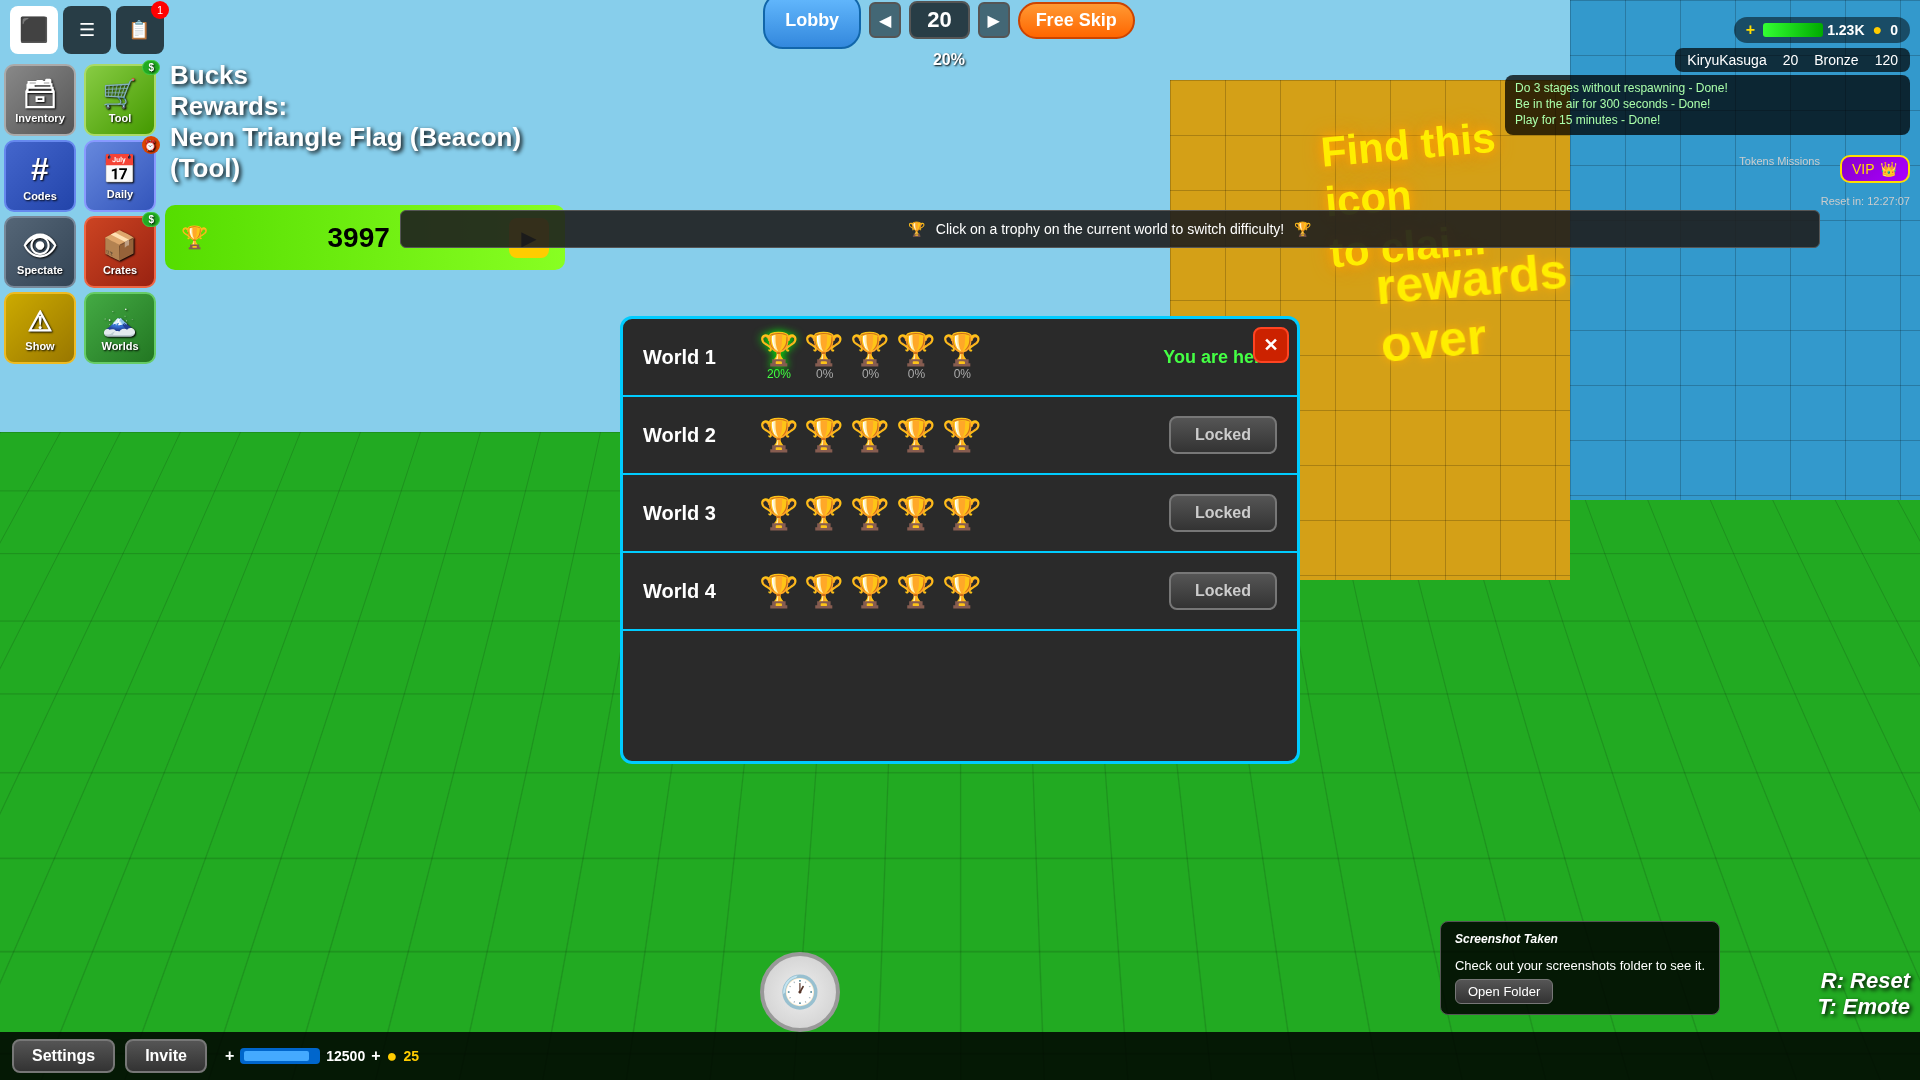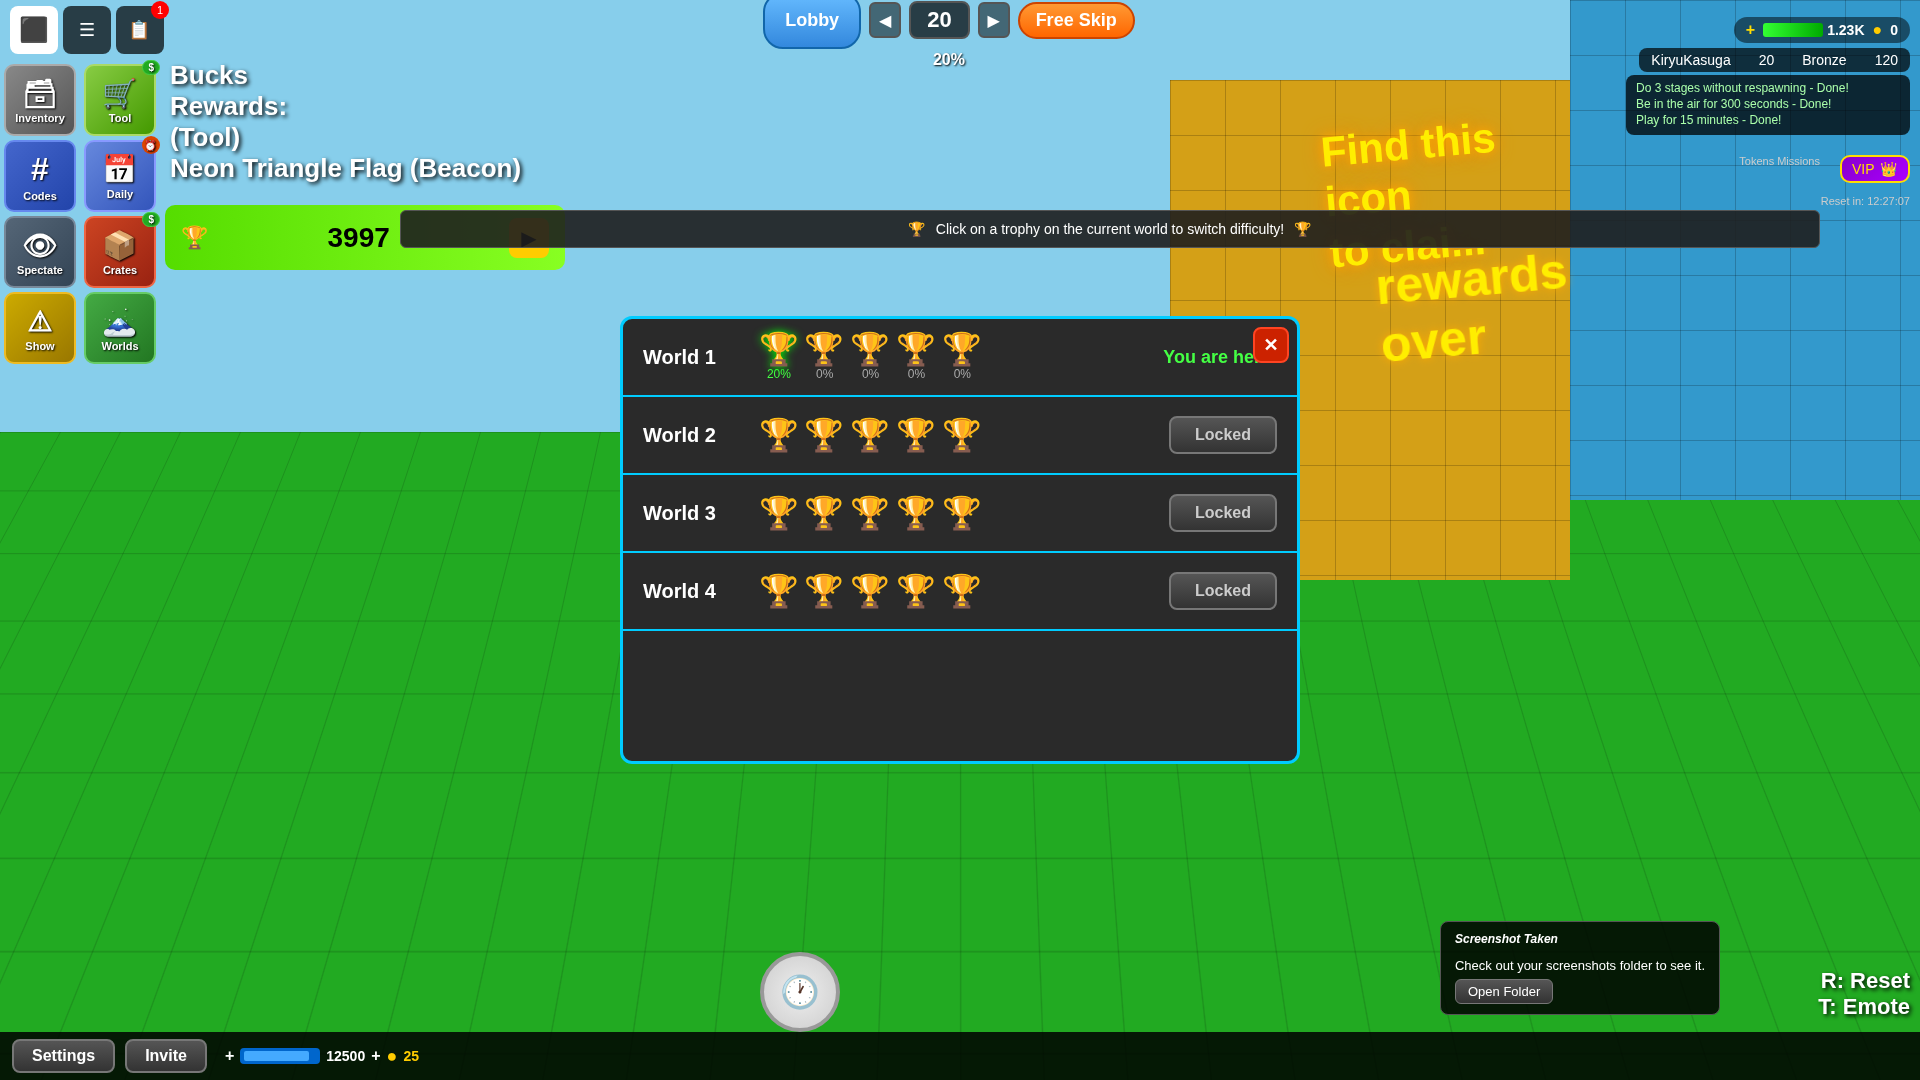--- a/index.html
+++ b/index.html
@@ -241,32 +241,32 @@
     
     .player-info-bar {
       position: absolute;
       top: 48px;
       right: 10px;
       background: rgba(0,0,0,0.7);
       border-radius: 8px;
       padding: 4px 12px;
       display: flex;
       align-items: center;
-      gap: 28px;
+      gap: 16px;
       z-index: 100;
       color: white;
       font-size: 14px;
     }
 
     
     .quests-panel {
       position: absolute;
       top: 75px;
       right: 10px;
-      width: 284px;
+      width: 405px;
       background: rgba(0,0,0,0.75);
       border-radius: 8px;
       padding: 6px 10px;
       z-index: 100;
       color: white;
       font-size: 12px;
     }
 
     .quest-item {
       color: #aaffaa;
@@ -656,20 +656,21 @@
     .bottom-keys {
       position: absolute;
       bottom: 60px;
       right: 10px;
       color: white;
       font-size: 22px;
       font-weight: bold;
       text-shadow: 2px 2px 4px black;
       text-align: right;
       z-index: 150;
+      font-style: italic;
     }
 
     
     .screenshot-notif {
       position: absolute;
       bottom: 65px;
       right: 200px;
       background: rgba(0,0,0,0.85);
       border: 1px solid #555;
       border-radius: 8px;
@@ -743,22 +744,22 @@
   <div>Find this</div>
   <div>icon</div>
   <div>to clai...</div>
 </div>
 
 <div class="rewards-over-text">rewards<br>over</div>
 
 <div class="rewards-overlay">
   <div>Bucks</div>
   <div>R<span>ewards:</span></div>
+  <div>Neon Triangle Flag (Beacon)</div>
   <div>(Tool)</div>
-  <div>Neon Triangle Flag (Beacon)</div>
 </div>
 
 <div class="top-hud">
   <div class="top-left-icons">
     <div class="roblox-logo">⬛</div>
     <div class="hud-icon-btn">☰</div>
     <div class="hud-icon-btn">
       📋
       <span class="badge">1</span>
     </div>

